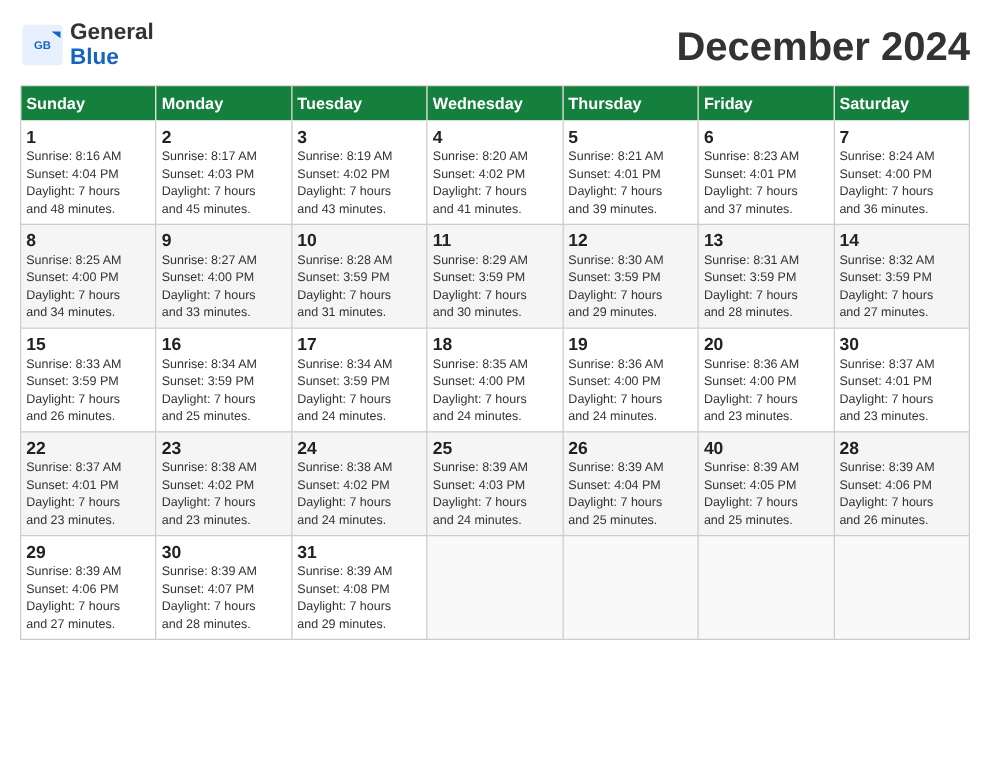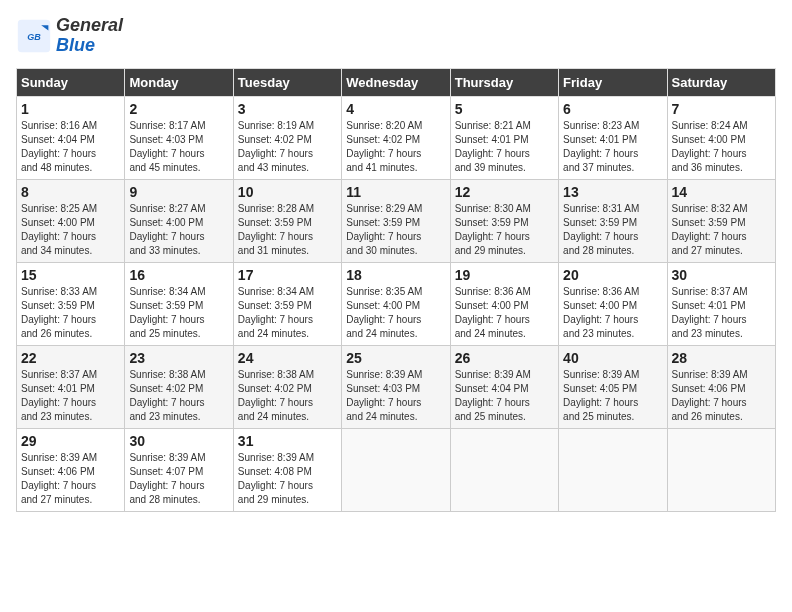--- a/index.html
+++ b/index.html
@@ -8,21 +8,20 @@
       background: #fff;
       width: 792px;
       min-height: 612px;
       padding: 16px;
     }
     .header-area {
       display: flex;
       justify-content: space-between;
       align-items: flex-end;
       margin-bottom: 12px;
-      font-style: italic;
     }
     .logo {
       display: flex;
       align-items: center;
       gap: 4px;
     }
     .logo-text {
       font-size: 18px;
       font-weight: bold;
       color: #333;
@@ -43,21 +42,21 @@
     .location-title {
       font-size: 16px;
       color: #555;
     }
     table {
       width: 100%;
       border-collapse: collapse;
       font-size: 11px;
     }
     thead tr th {
-      background: #404040;
+      background: #15803d;
       color: #fff;
       padding: 6px 4px;
       text-align: left;
       font-size: 13px;
       font-weight: bold;
       border: 1px solid #ddd;
     }
     tbody tr td {
       border: 1px solid #ccc;
       vertical-align: top;
@@ -94,20 +93,21 @@
       <rect x="2" y="2" width="36" height="36" rx="4" fill="#e8f0fe"></rect>
       <text x="20" y="24" text-anchor="middle" font-size="10" font-weight="bold" fill="#1565c0">GB</text>
       <polygon points="28,8 36,14 36,8" fill="#1565c0"></polygon>
     </svg>
     <div class="logo-text">
       <div>General</div>
       <div style="color:#1565c0">Blue</div>
     </div>
   </div>
   <div class="title-area">
+    <div class="month-title">December 2024</div>
   </div>
 </div>
 
 <table>
   <thead>
     <tr id="weekday-header">
         <th>Sunday</th>
         <th>Monday</th>
         <th>Tuesday</th>
         <th>Wednesday</th>

